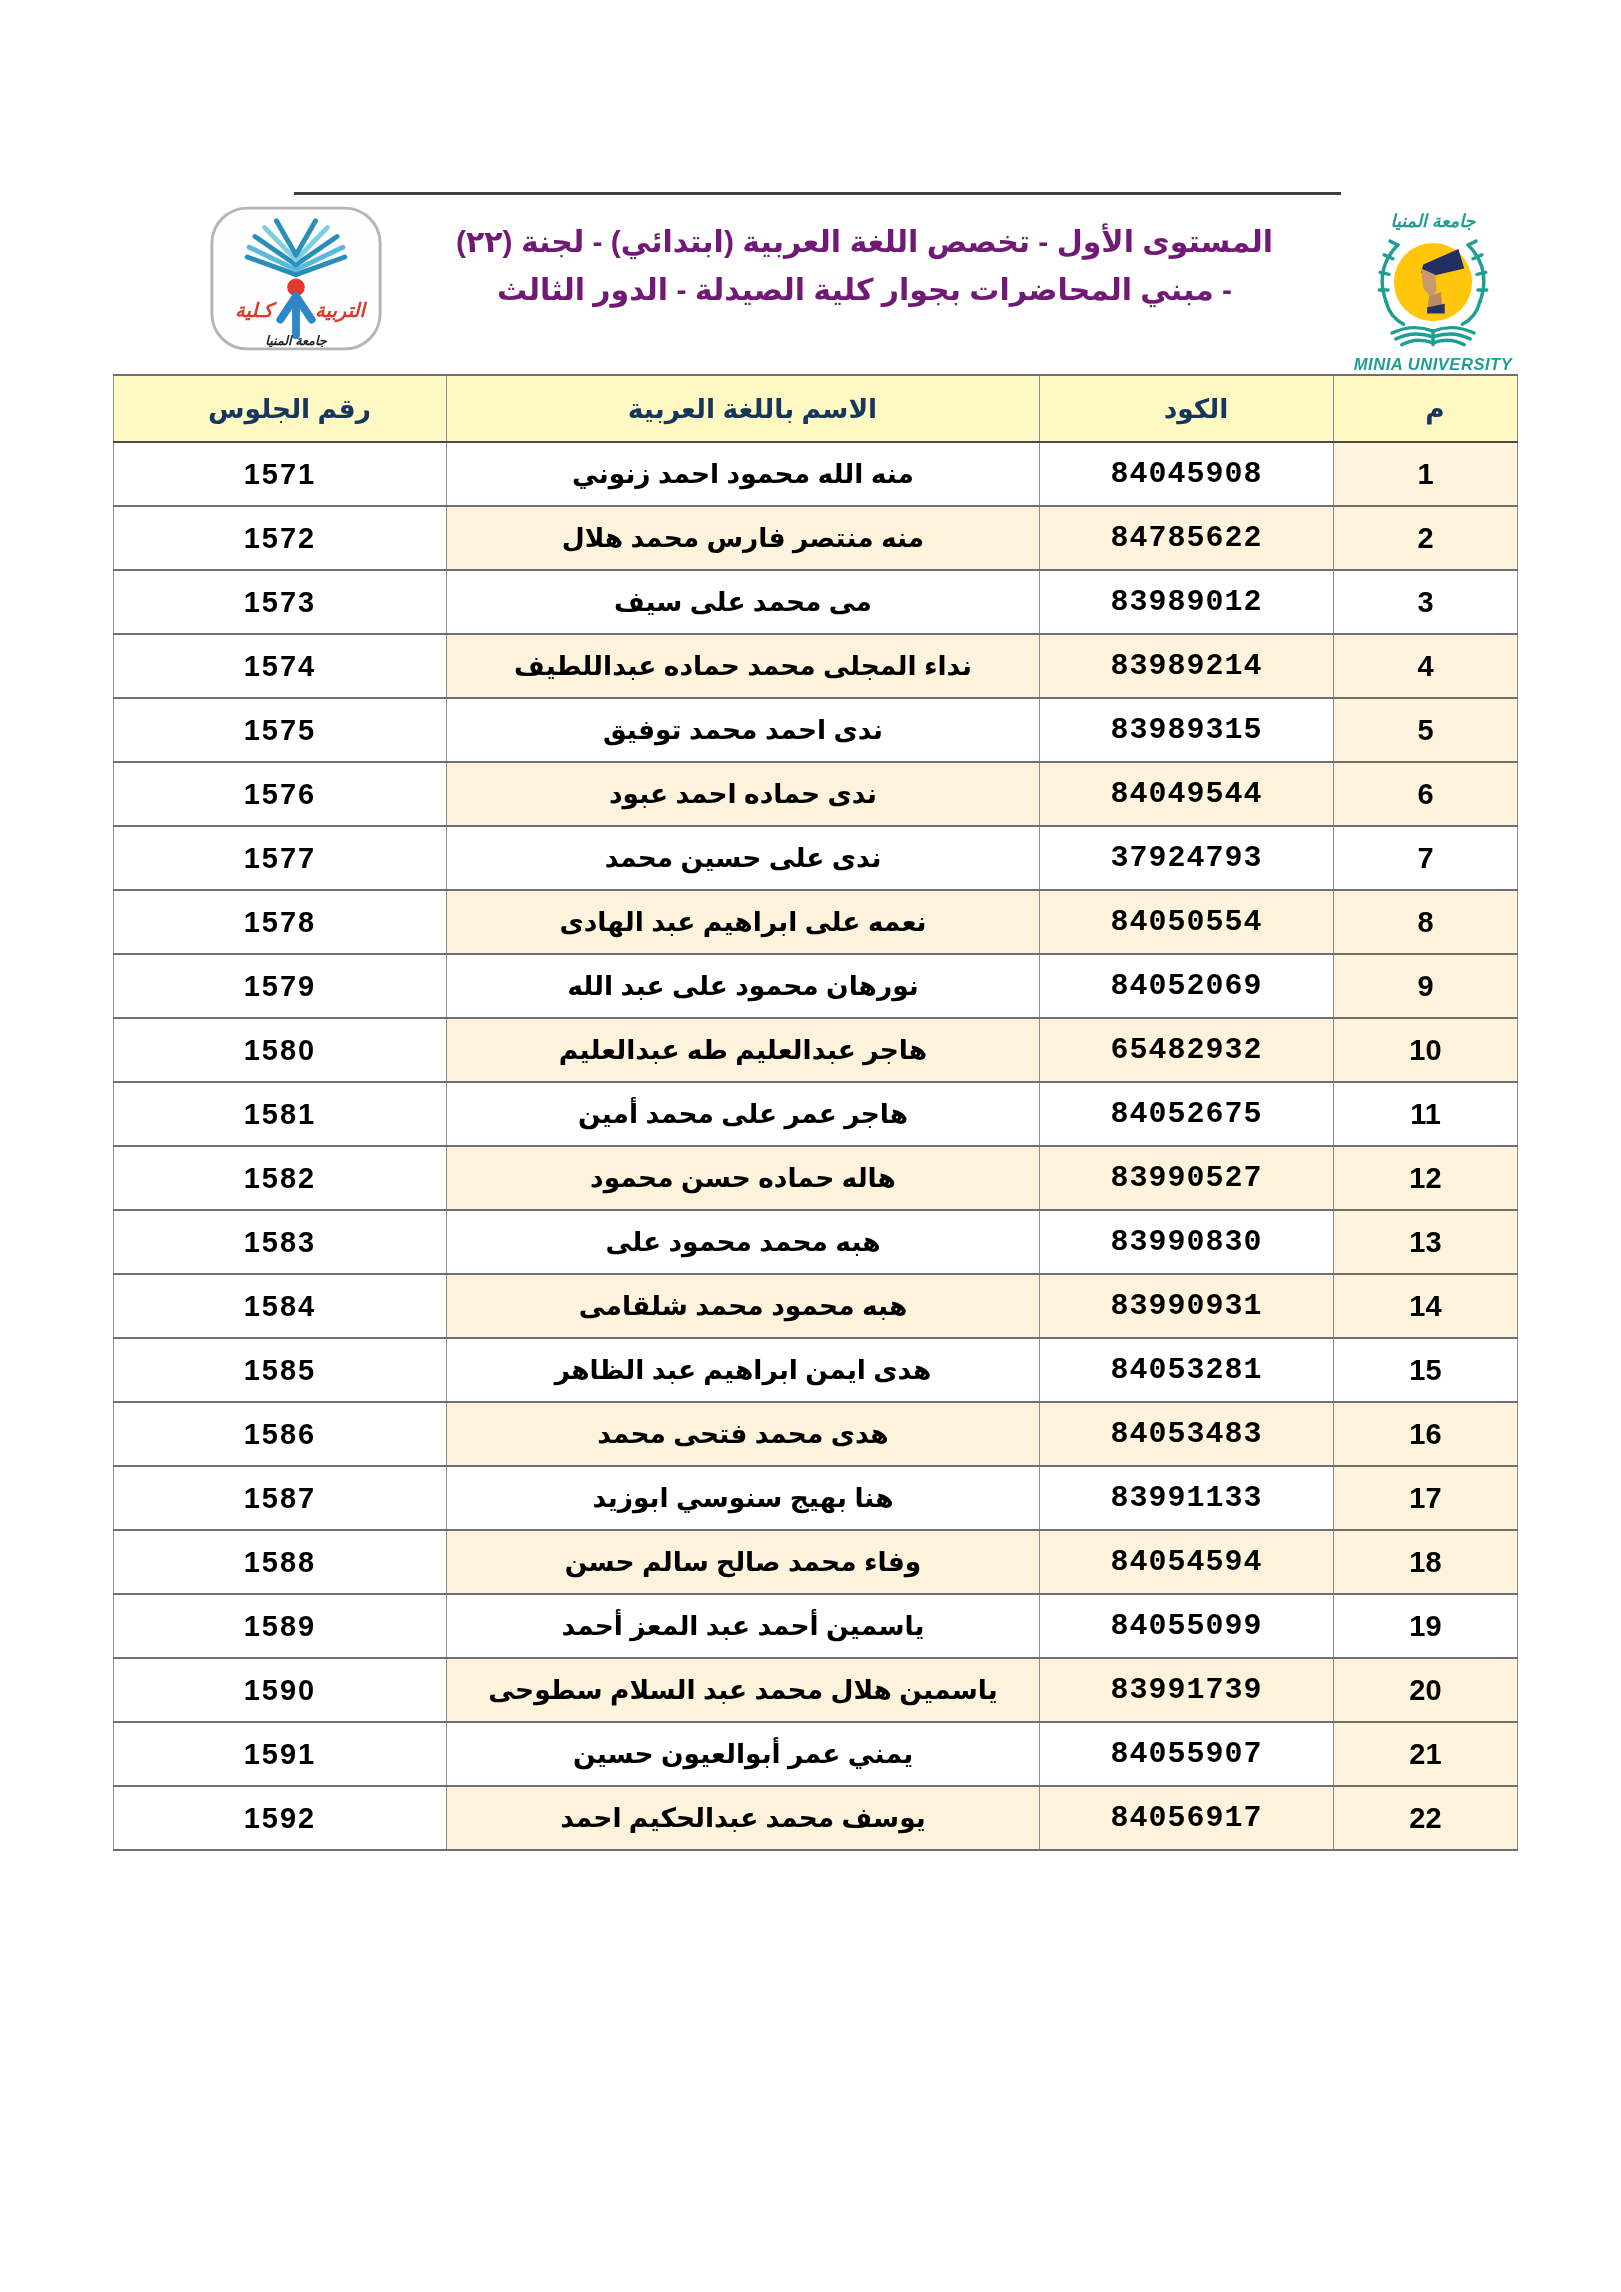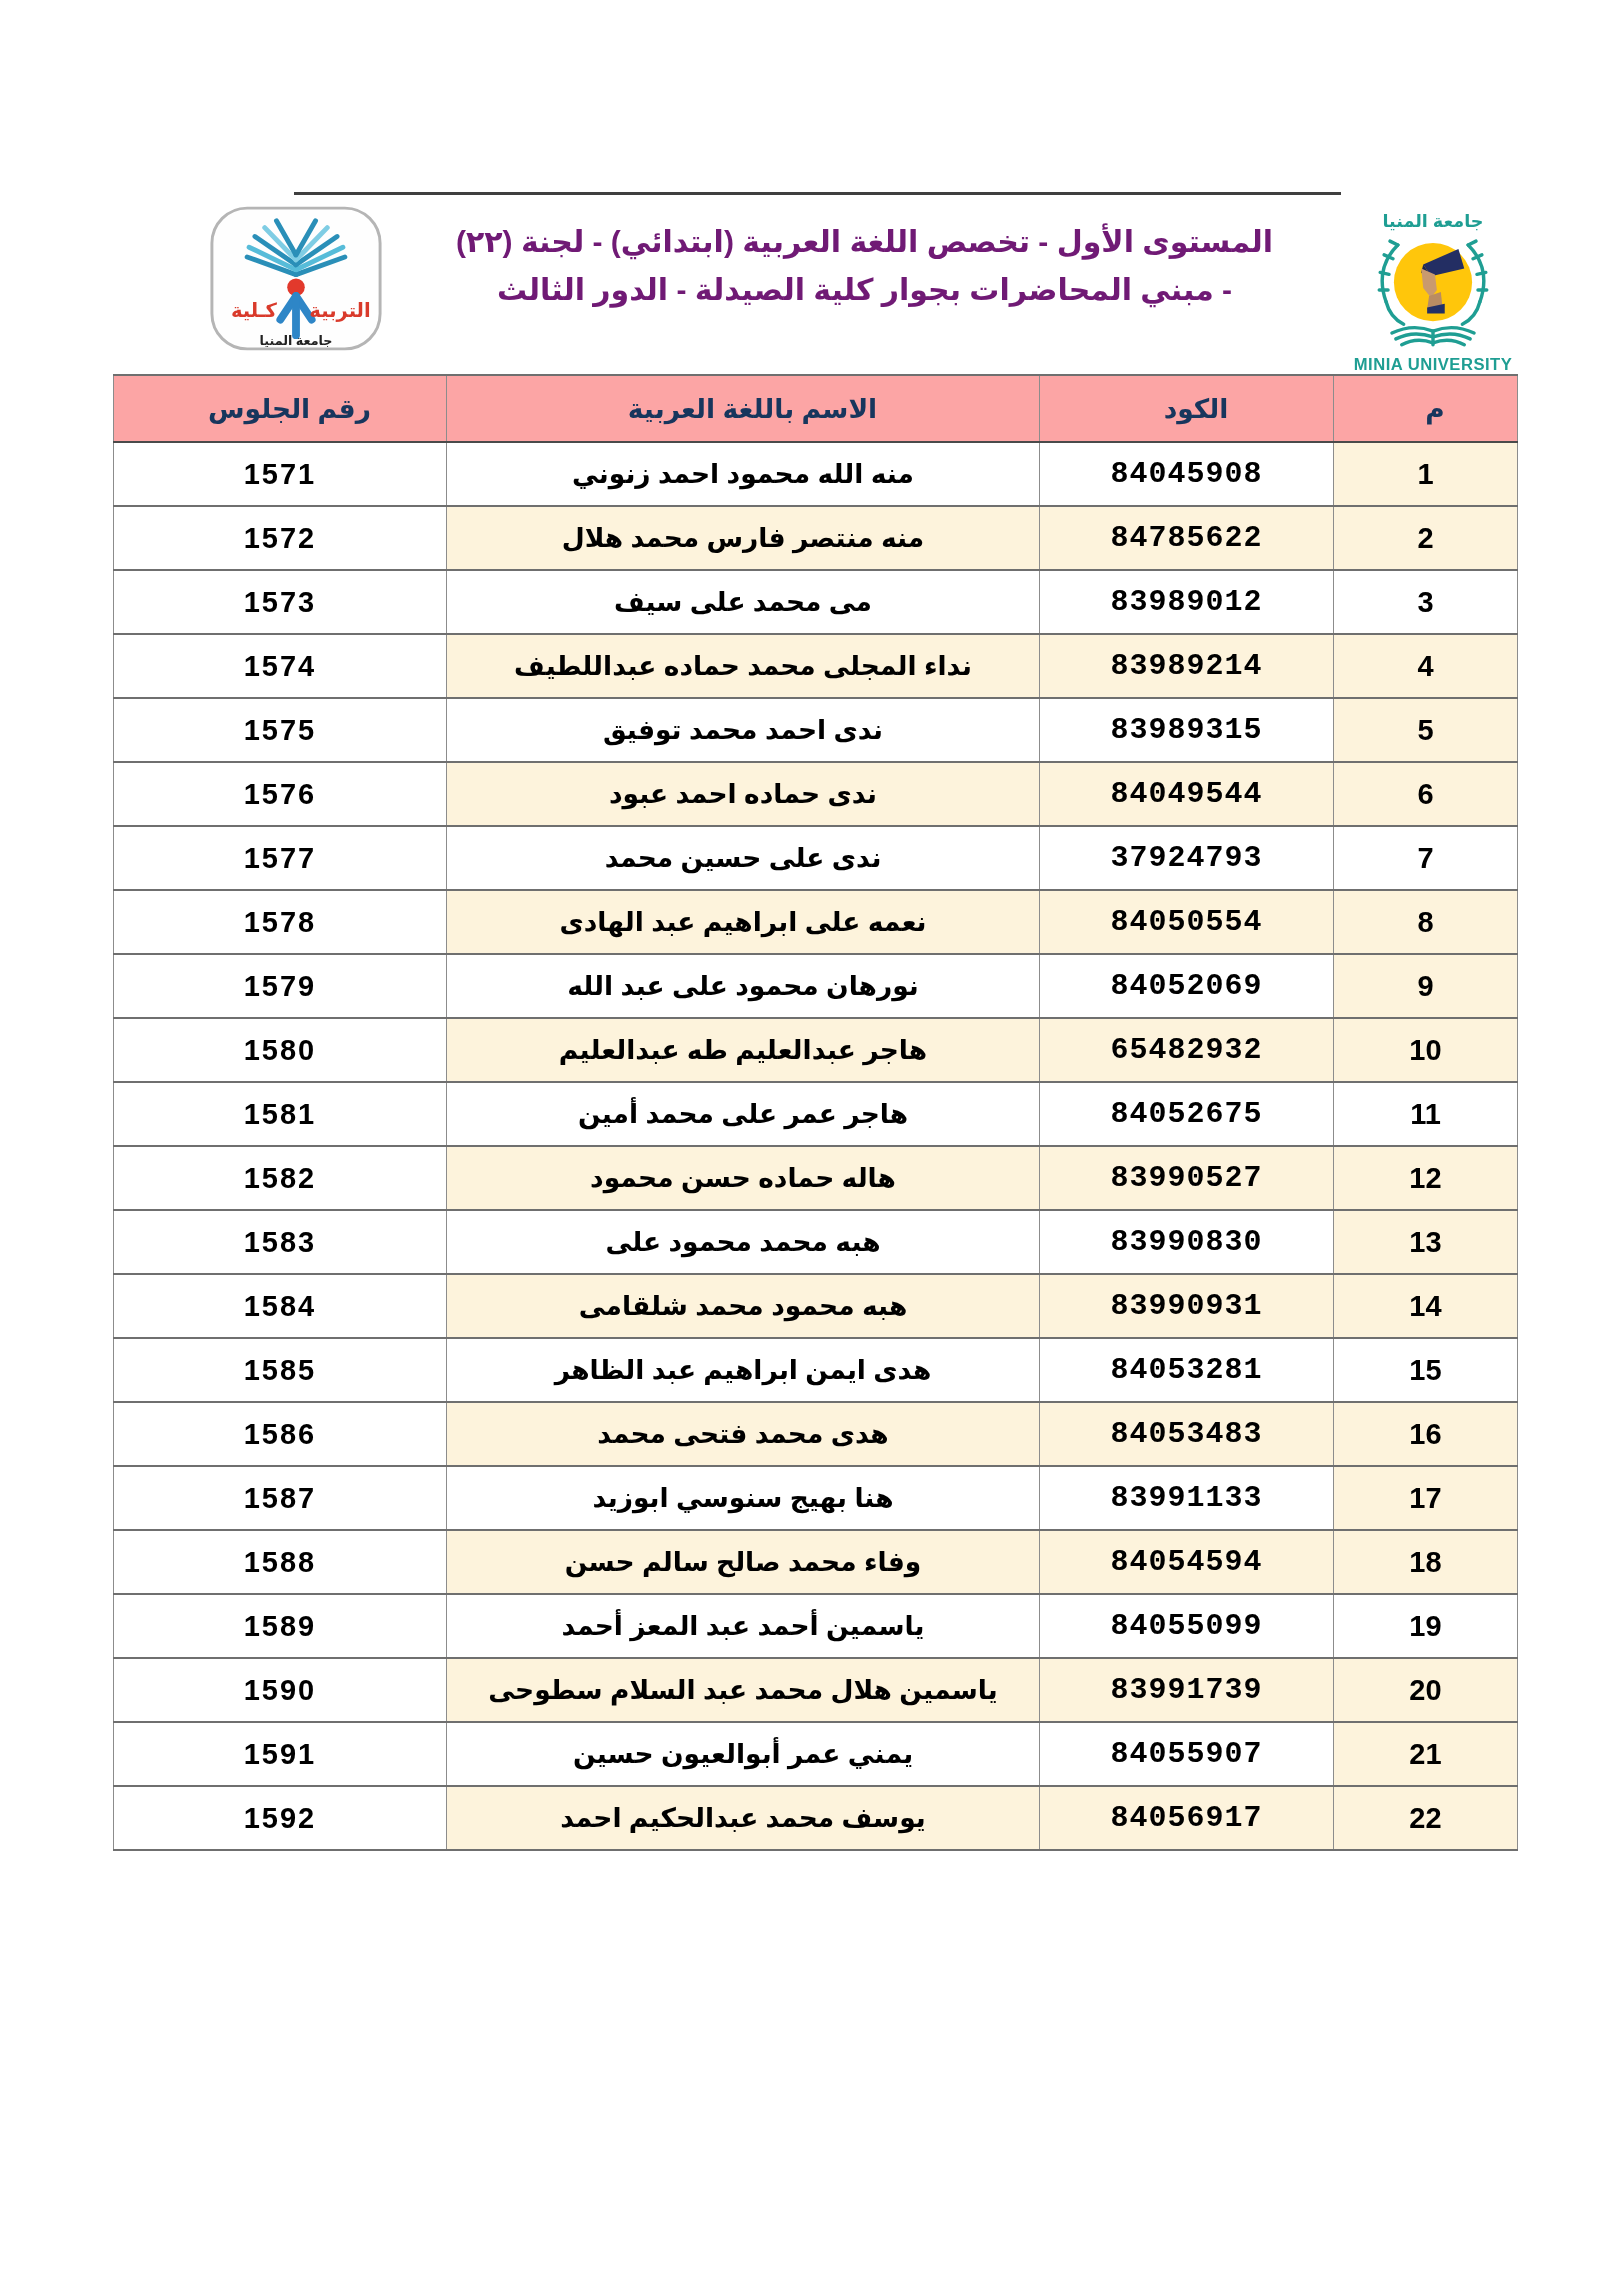--- a/index.html
+++ b/index.html
@@ -12,42 +12,42 @@
     margin:0 auto;
   }
   .top-rule{
     position:absolute;left:294px;top:192px;
     width:1047px;height:2.9px;background:#3f3f3f;
   }
   .header-row{
     position:absolute;left:208px;top:204px;width:1313px;
     display:flex;align-items:flex-start;
   }
-  .logo-box{flex:0 0 auto;}
+  .logo-box{flex:0 0 auto;font-style:italic;}
   .title-block{
     flex:1 1 auto;
     text-align:center;
     direction:rtl;
     color:#701a75;
     font-weight:bold;
     font-size:30px;
     line-height:48px;
     padding-top:13.7px;
   }
   .table-wrap{
     position:absolute;left:113px;top:374px;width:1405px;
   }
   table.roster{
     width:100%;
     border-collapse:collapse;
     direction:rtl;
     table-layout:fixed;
   }
   table.roster th{
-    background:#fca5a5;
+    background:#fef9c3;
     color:#17365D;
     font-weight:bold;
     font-size:26.5px;
     height:63px;
     border-left:1px solid #8c8c8c;
     border-right:1px solid #8c8c8c;
     border-top:2px solid #6f6f6f;
     border-bottom:2.9px solid #4a4a4a;
     text-align:center;vertical-align:middle;padding-left:20px;
   }

